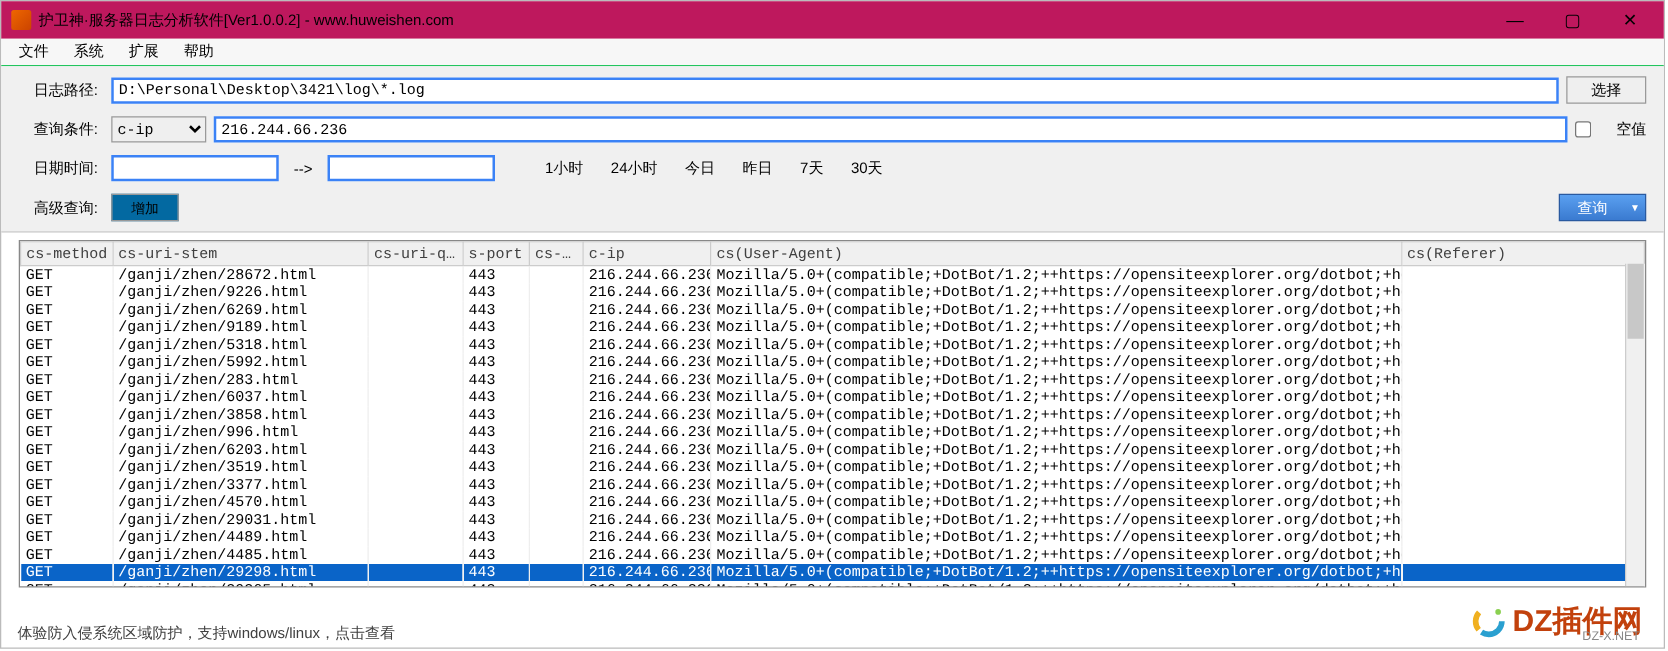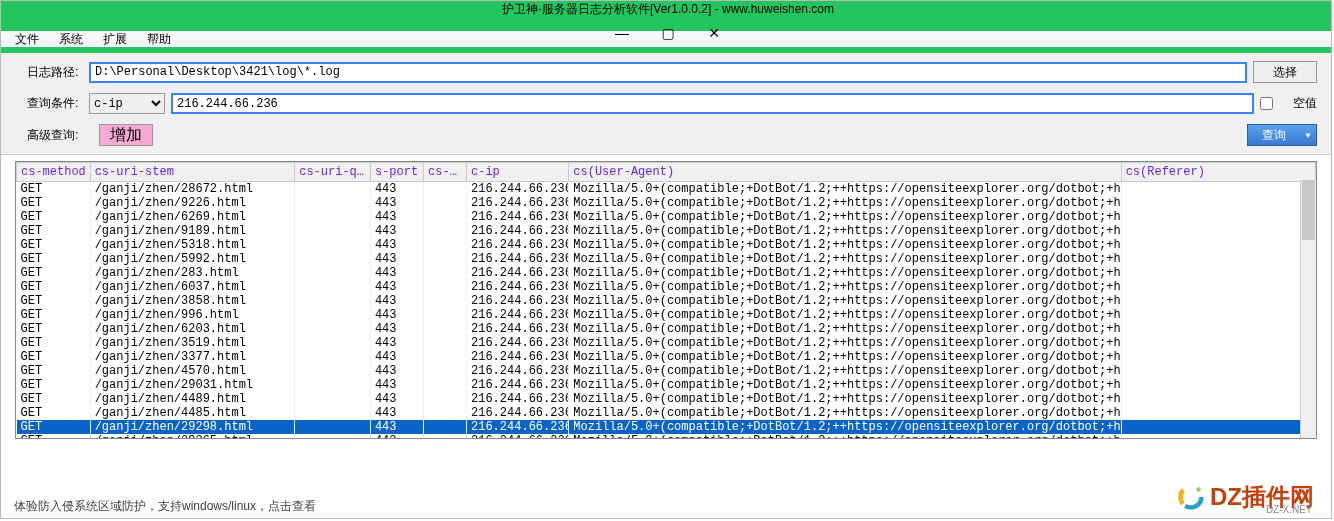--- a/index.html
+++ b/index.html
@@ -1,43 +1,43 @@
 <!DOCTYPE html>
 <html><head>
 <meta charset="utf-8">
 <style>
 * { box-sizing: border-box; margin: 0; padding: 0; }
 body { font-family: "Microsoft YaHei", "SimSun", sans-serif; font-size: 12px; background: #fff; width: 1334px; height: 521px; overflow: hidden; position: relative; }
 .window { border: 1px solid #bbb; width: 1332px; height: 519px; }
-.titlebar { height: 30px; display: flex; align-items: center; padding: 0 4px 0 8px; background: #22c55e; flex-direction: column; }
+.titlebar { height: 30px; display: flex; align-items: center; padding: 0 4px 0 8px; background: #be185d; }
 .titlebar-icon { width: 16px; height: 16px; background: linear-gradient(135deg,#e60,#c40); border-radius: 2px; margin-right: 6px; }
 .titlebar-title { flex: 1; font-size: 12px; color: #000; }
 .winbtns { display: flex; }
 .winbtn { width: 46px; height: 30px; display: flex; align-items: center; justify-content: center; font-size: 14px; color: #000; }
-.menubar { height: 22px; display: flex; align-items: center; padding: 0 8px; border-bottom: 6px solid #22c55e; background: #f7f7f7; gap: 8px; }
+.menubar { height: 22px; display: flex; align-items: center; padding: 0 8px; border-bottom: 1px solid #22c55e; background: #f7f7f7; gap: 8px; }
 .menubar span { padding: 2px 6px; font-size: 12px; }
 .toolbar { padding: 8px 14px; background: #f0f0f0; display: flex; flex-direction: column; gap: 10px; border-bottom: 1px solid #ccc; }
 .row { display: flex; align-items: center; gap: 6px; }
 .row-label { width: 56px; font-size: 12px; margin-left: 12px; }
 input[type=text] { border: 2px solid #3b82f6; height: 21px; padding: 0 4px; font-family: "Courier New", monospace; font-size: 12px; background: #fff; }
 .path-input { flex: 1; }
 .select-btn { width: 64px; height: 22px; border: 1px solid #999; background: #efefef; font-size: 12px; }
 select { border: 1px solid #999; height: 21px; font-family: "Courier New", monospace; font-size: 12px; width: 76px; }
 .cond-input { width: 1056px; flex: 1; }
 .date-input { width: 134px; }
 .quick { padding: 0 8px; font-size: 12px; color: #000; }
 .checkbox { display: flex; align-items: center; gap: 20px; margin-left: auto; }
 .checkbox input { width: 13px; height: 13px; }
-.add-btn { width: 54px; height: 22px; border: 1px solid #999; background: #f9a8d4; font-size: 16px; margin-left: 10px; }
+.add-btn { width: 54px; height: 22px; border: 1px solid #999; background: #0369a1; font-size: 11px; }
 .query-btn { margin-left: auto; width: 70px; height: 22px; background: linear-gradient(#5aa0f0,#3a7ad0); color: #fff; border: 1px solid #2a5aa0; font-size: 12px; display: flex; align-items: center; justify-content: space-between; padding: 0 4px 0 14px; }
 .query-btn::after { content: "▼"; font-size: 8px; }
 .table-wrap { padding: 6px 14px 0 14px; height: 302px; }
 .table-inner { border: 1px solid #888; height: 278px; overflow: hidden; position: relative; }
 table { width: 100%; border-collapse: collapse; font-family: "Courier New", "SimSun", monospace; font-size: 12px; table-layout: fixed; }
-th { background: #f0f0f0; border: 1px solid #ccc; text-align: left; padding: 2px 4px; font-weight: normal; color: #6d28d9; height: 18px; white-space: nowrap; overflow: hidden; }
+th { background: #f0f0f0; border: 1px solid #ccc; text-align: left; padding: 2px 4px; font-weight: normal; color: #404040; height: 18px; white-space: nowrap; overflow: hidden; }
 td { padding: 0 4px; height: 14px; line-height: 14px; white-space: nowrap; overflow: hidden; border-right: 1px solid #eee; }
 tr.selected td { background: #0a64c8; color: #fff; }
 .scrollbar { position: absolute; right: 0; top: 18px; bottom: 0; width: 16px; background: #f0f0f0; border-left: 1px solid #ccc; }
 .scroll-thumb { position: absolute; left: 1px; right: 1px; top: 0; height: 60px; background: #c8c8c8; }
 .statusbar { position: absolute; bottom: 6px; left: 14px; font-size: 12px; color: #0a0; }
 .statusbar a { color: #404040; text-decoration: none; }
 .logo { position: absolute; right: 20px; bottom: 8px; display: flex; align-items: center; gap: 4px; }
 .logo-text { font-size: 24px; font-weight: bold; color: #c2410c; }
 .logo-sub { font-size: 10px; color: #888; position: absolute; right: 2px; bottom: -2px; }
 .logo svg { width: 30px; height: 30px; }
@@ -73,20 +73,33 @@
     <div class="row">
       <span class="row-label">查询条件:</span>
       <select><option>c-ip</option></select>
       <input type="text" class="cond-input" value="216.244.66.236" style="">
       <label class="checkbox">
         <input type="checkbox" style="">
         <span>空值</span>
       </label>
     </div>
     <div class="row">
+      <span class="row-label">日期时间:</span>
+      <input type="text" class="date-input" style="">
+      <span class="arrow">--&gt;</span>
+      <input type="text" class="date-input" style="">
+      <span style="width:20px"></span>
+      <span class="quick">1小时</span>
+      <span class="quick">24小时</span>
+      <span class="quick">今日</span>
+      <span class="quick">昨日</span>
+      <span class="quick">7天</span>
+      <span class="quick">30天</span>
+    </div>
+    <div class="row">
       <span class="row-label">高级查询:</span>
       <button class="add-btn">增加</button>
       <div class="query-btn">
           <span>查询</span>
         </div>
     </div>
   </div>
 
   <div class="table-wrap">
     <div class="table-inner">

